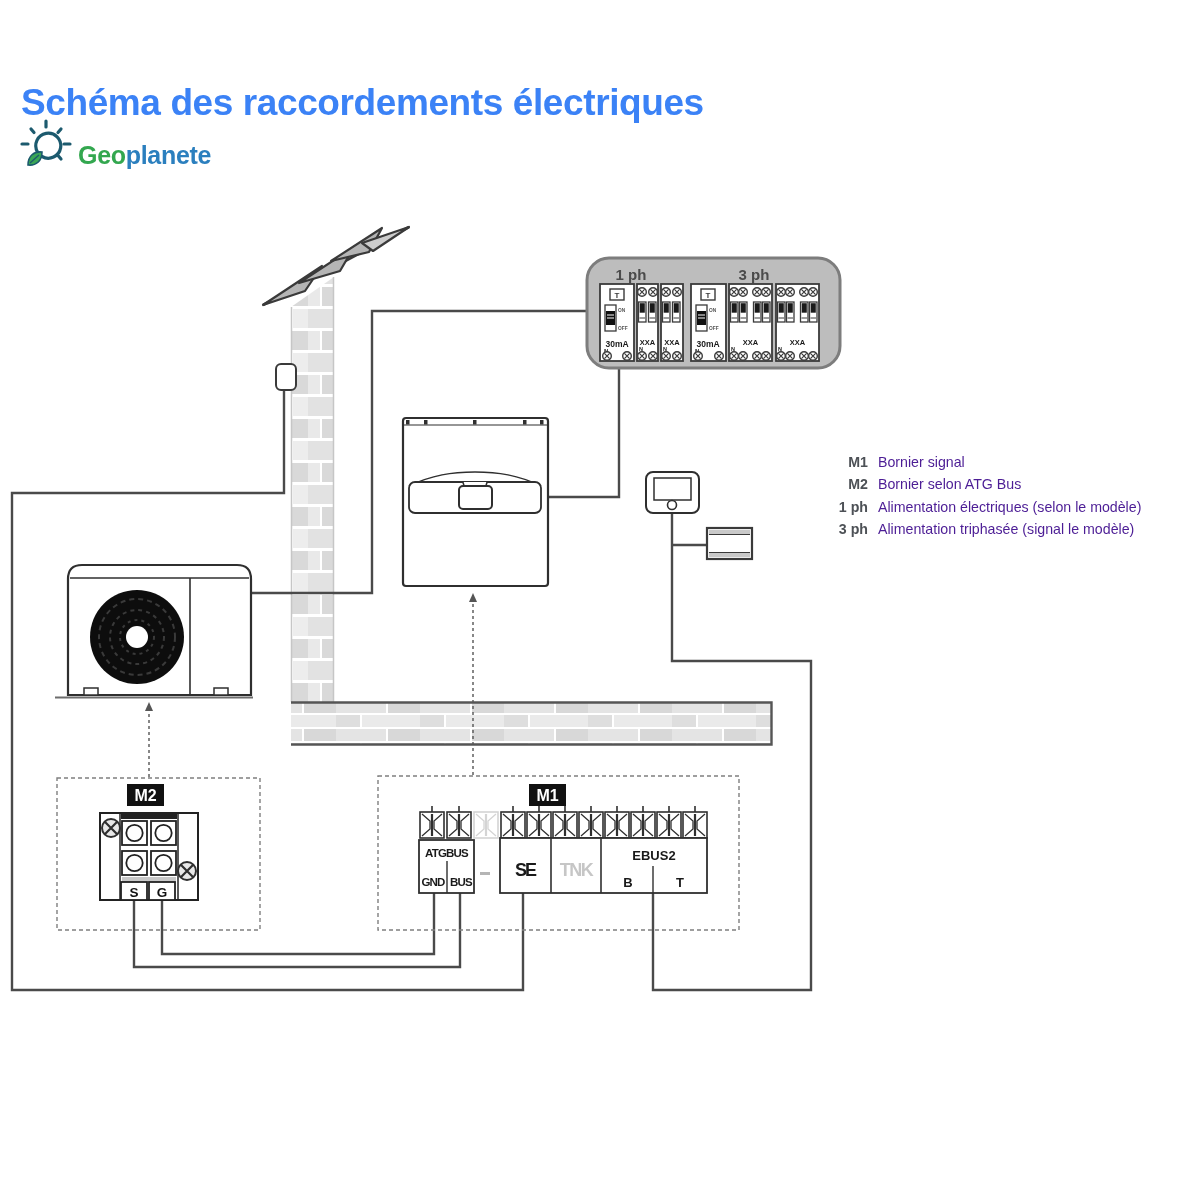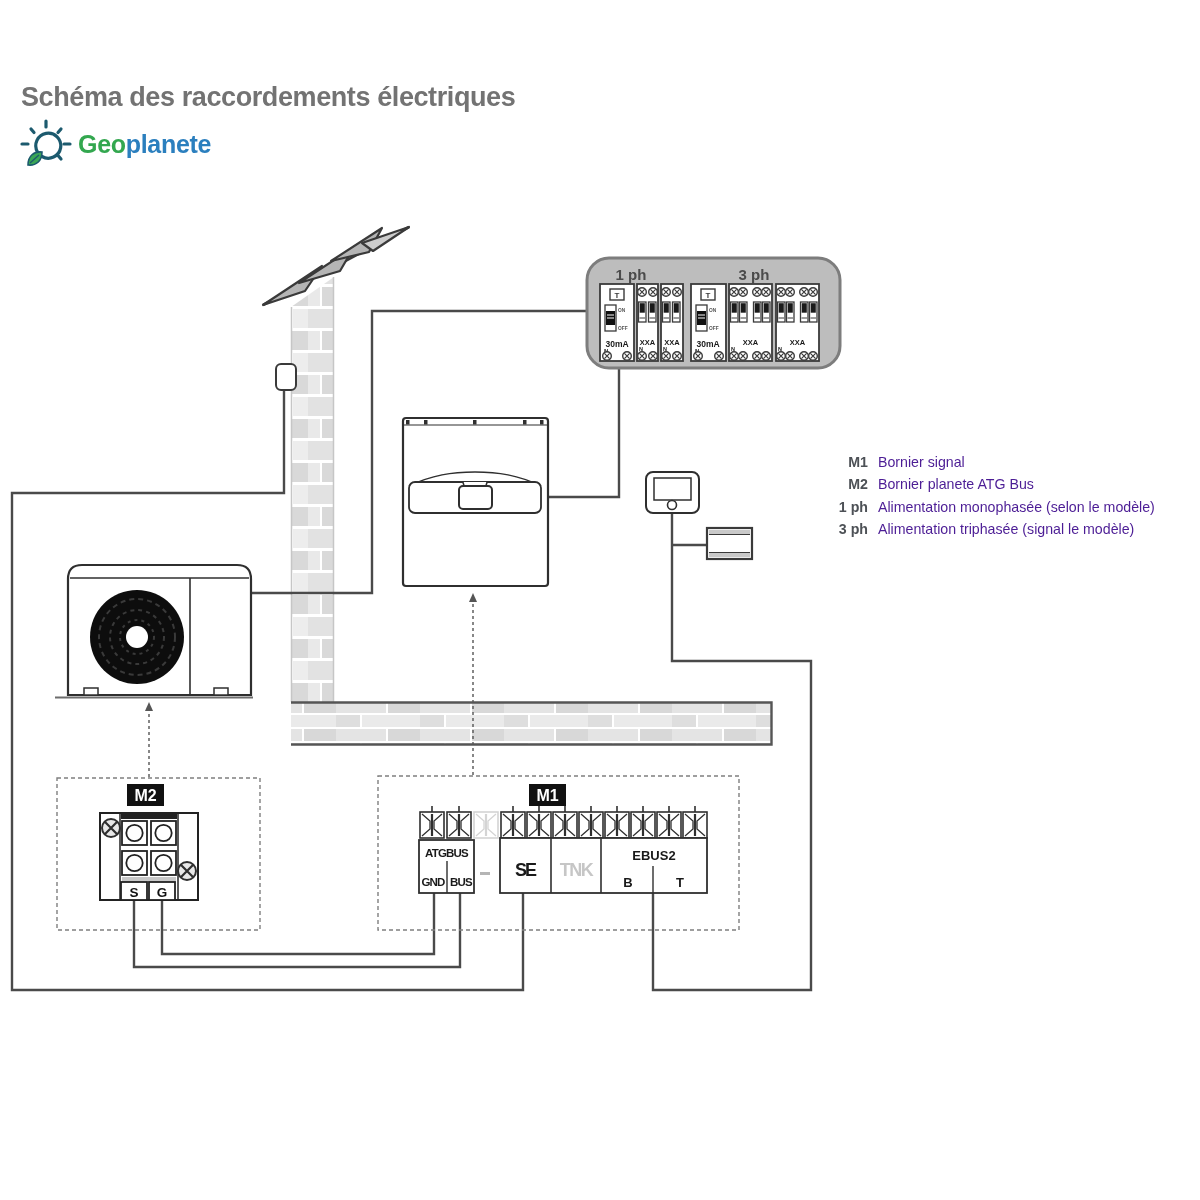--- a/index.html
+++ b/index.html
@@ -1,20 +1,20 @@
 <!DOCTYPE html>
 <html><head>
 <meta charset="utf-8">
 <style>
   html,body{margin:0;padding:0;background:#ffffff;width:1200px;height:1200px;
     font-family:"Liberation Sans", sans-serif;overflow:hidden;position:relative;}
   .stage{position:absolute;inset:0;width:1200px;height:1200px;}
-  .page-title{position:absolute;left:21px;top:82px;font-size:27px;font-weight:bold;
-    color:#737373;letter-spacing:-0.4px;}
-  .logo{position:absolute;left:20px;top:118px;display:flex;align-items:center;gap:6px;}
+  .page-title{position:absolute;left:21px;top:82px;font-size:37px;font-weight:bold;
+    color:#3b82f6;letter-spacing:-0.4px;}
+  .logo{position:absolute;left:20px;top:118px;display:flex;align-items:flex-end;gap:6px;}
   .logo-text{font-size:25px;font-weight:bold;letter-spacing:-0.3px;}
   .logo-geo{color:#33a74f;}
   .logo-planete{color:#2b7fbe;}
   .legend{position:absolute;left:828px;top:454px;}
   .legend-row{display:flex;align-items:baseline;height:22.4px;font-size:14.2px;}
   .legend-key{width:40px;text-align:right;font-weight:bold;color:#4d5156;flex:none;}
   .legend-val{margin-left:10px;color:#4c1d95;white-space:nowrap;}
   svg text{font-family:"Liberation Sans", sans-serif;}
 </style>
 </head>
@@ -327,25 +327,25 @@
     <div class="logo-text"><span class="logo-geo">Geo</span><span class="logo-planete">planete</span></div>
   </div>
 
   <div class="legend">
     <div class="legend-row">
       <span class="legend-key">M1</span>
       <span class="legend-val">Bornier signal</span>
     </div>
     <div class="legend-row">
       <span class="legend-key">M2</span>
-      <span class="legend-val">Bornier planete ATG Bus</span>
+      <span class="legend-val">Bornier selon ATG Bus</span>
     </div>
     <div class="legend-row">
       <span class="legend-key">1 ph</span>
-      <span class="legend-val">Alimentation monophasée (selon le modèle)</span>
+      <span class="legend-val">Alimentation électriques (selon le modèle)</span>
     </div>
     <div class="legend-row">
       <span class="legend-key">3 ph</span>
       <span class="legend-val">Alimentation triphasée (signal le modèle)</span>
     </div>
   </div>
 
 </div>
 
 </body></html>

